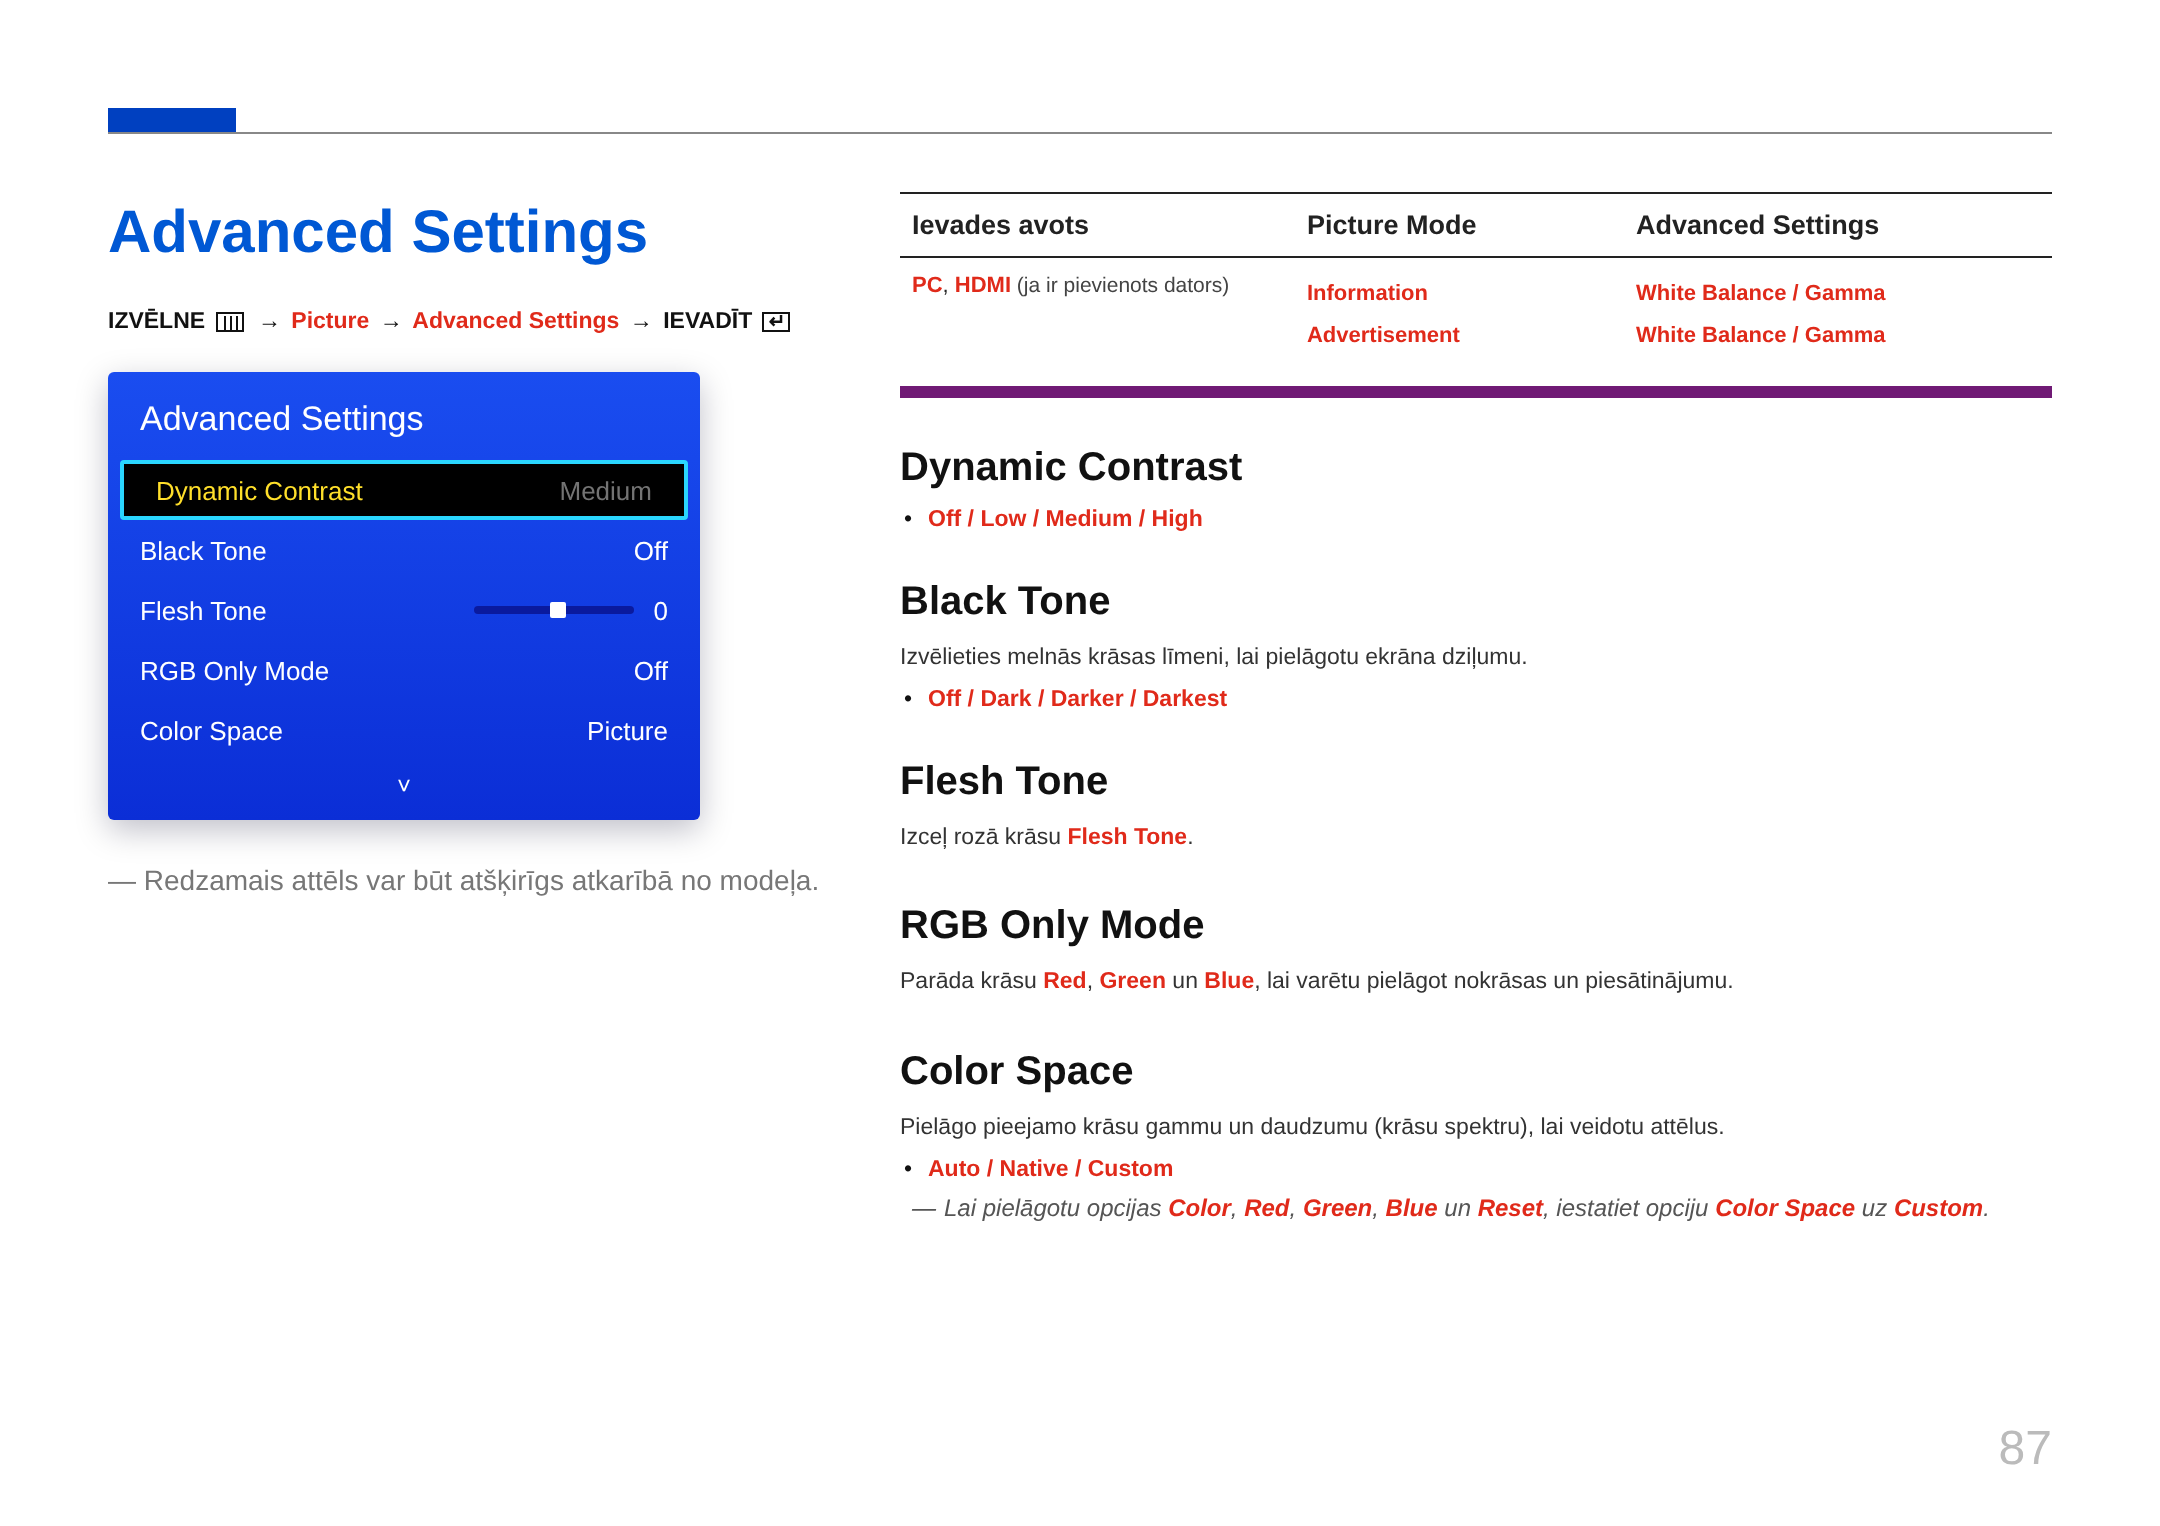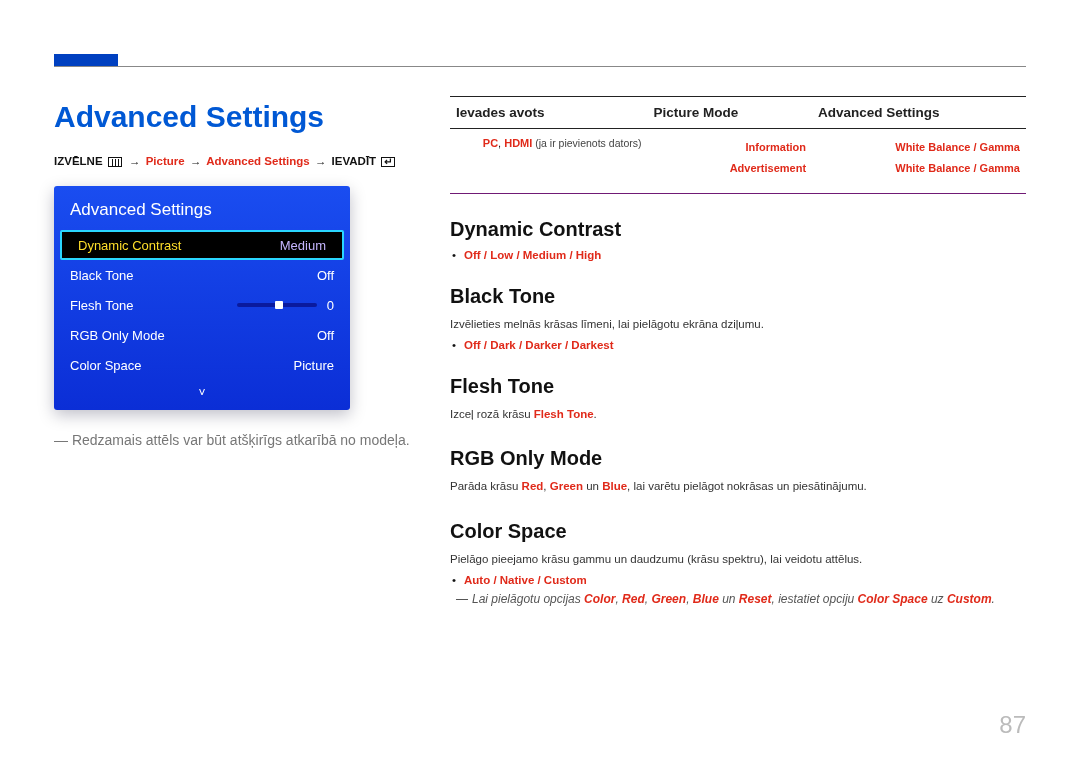--- a/index.html
+++ b/index.html
@@ -88,21 +88,21 @@
     padding: 0 16px;
     height: 30px;
   }
   .osd-row.selected {
     background: #000;
     margin: 0 6px;
     border-radius: 2px;
     border: 2px solid #2ad6ff;
   }
   .osd-row.selected .label { color: #ffdf2a; font-weight: 500; }
-  .osd-row.selected .value { color: #c4b5fd; }
+  .osd-row.selected .value { color: #737373; }
   .slider {
     width: 80px; height: 4px;
     background: #0a1a9e;
     border-radius: 2px;
     position: relative;
     margin-left: auto; margin-right: 10px;
   }
   .slider::after {
     content:"";
     position:absolute; left:38px; top:-2px;
@@ -123,36 +123,35 @@
   
   .rcol {
     position: absolute;
     top: 96px;
     left: 450px;
     right: 54px;
   }
   .tbl {
     width: 100%;
     border-top: 1px solid #222;
-    border-bottom: 1px solid #701a75;
+    border-bottom: 6px solid #701a75;
     font-size: 11px;
   }
   .tbl-head, .tbl-body {
     display: grid;
     grid-template-columns: 1.2fr 1fr 1.3fr;
   }
   .tbl-head > div {
     font-weight: bold;
     font-size: 13.5px;
     padding: 8px 6px;
     border-bottom: 1px solid #222;
   }
   .tbl-body > div {
     padding: 8px 6px 14px 6px;
-    text-align: right;
   }
   .tbl .red { color: #e02a1a; font-weight: bold; }
   .tbl .redline { color: #e02a1a; font-weight: bold; display:block; line-height:1.9; }
   .tbl .muted { color:#444; font-size:10.5px; }
 
   .section {
     margin-top: 24px;
   }
   .section h2 {
     font-size: 20px;

